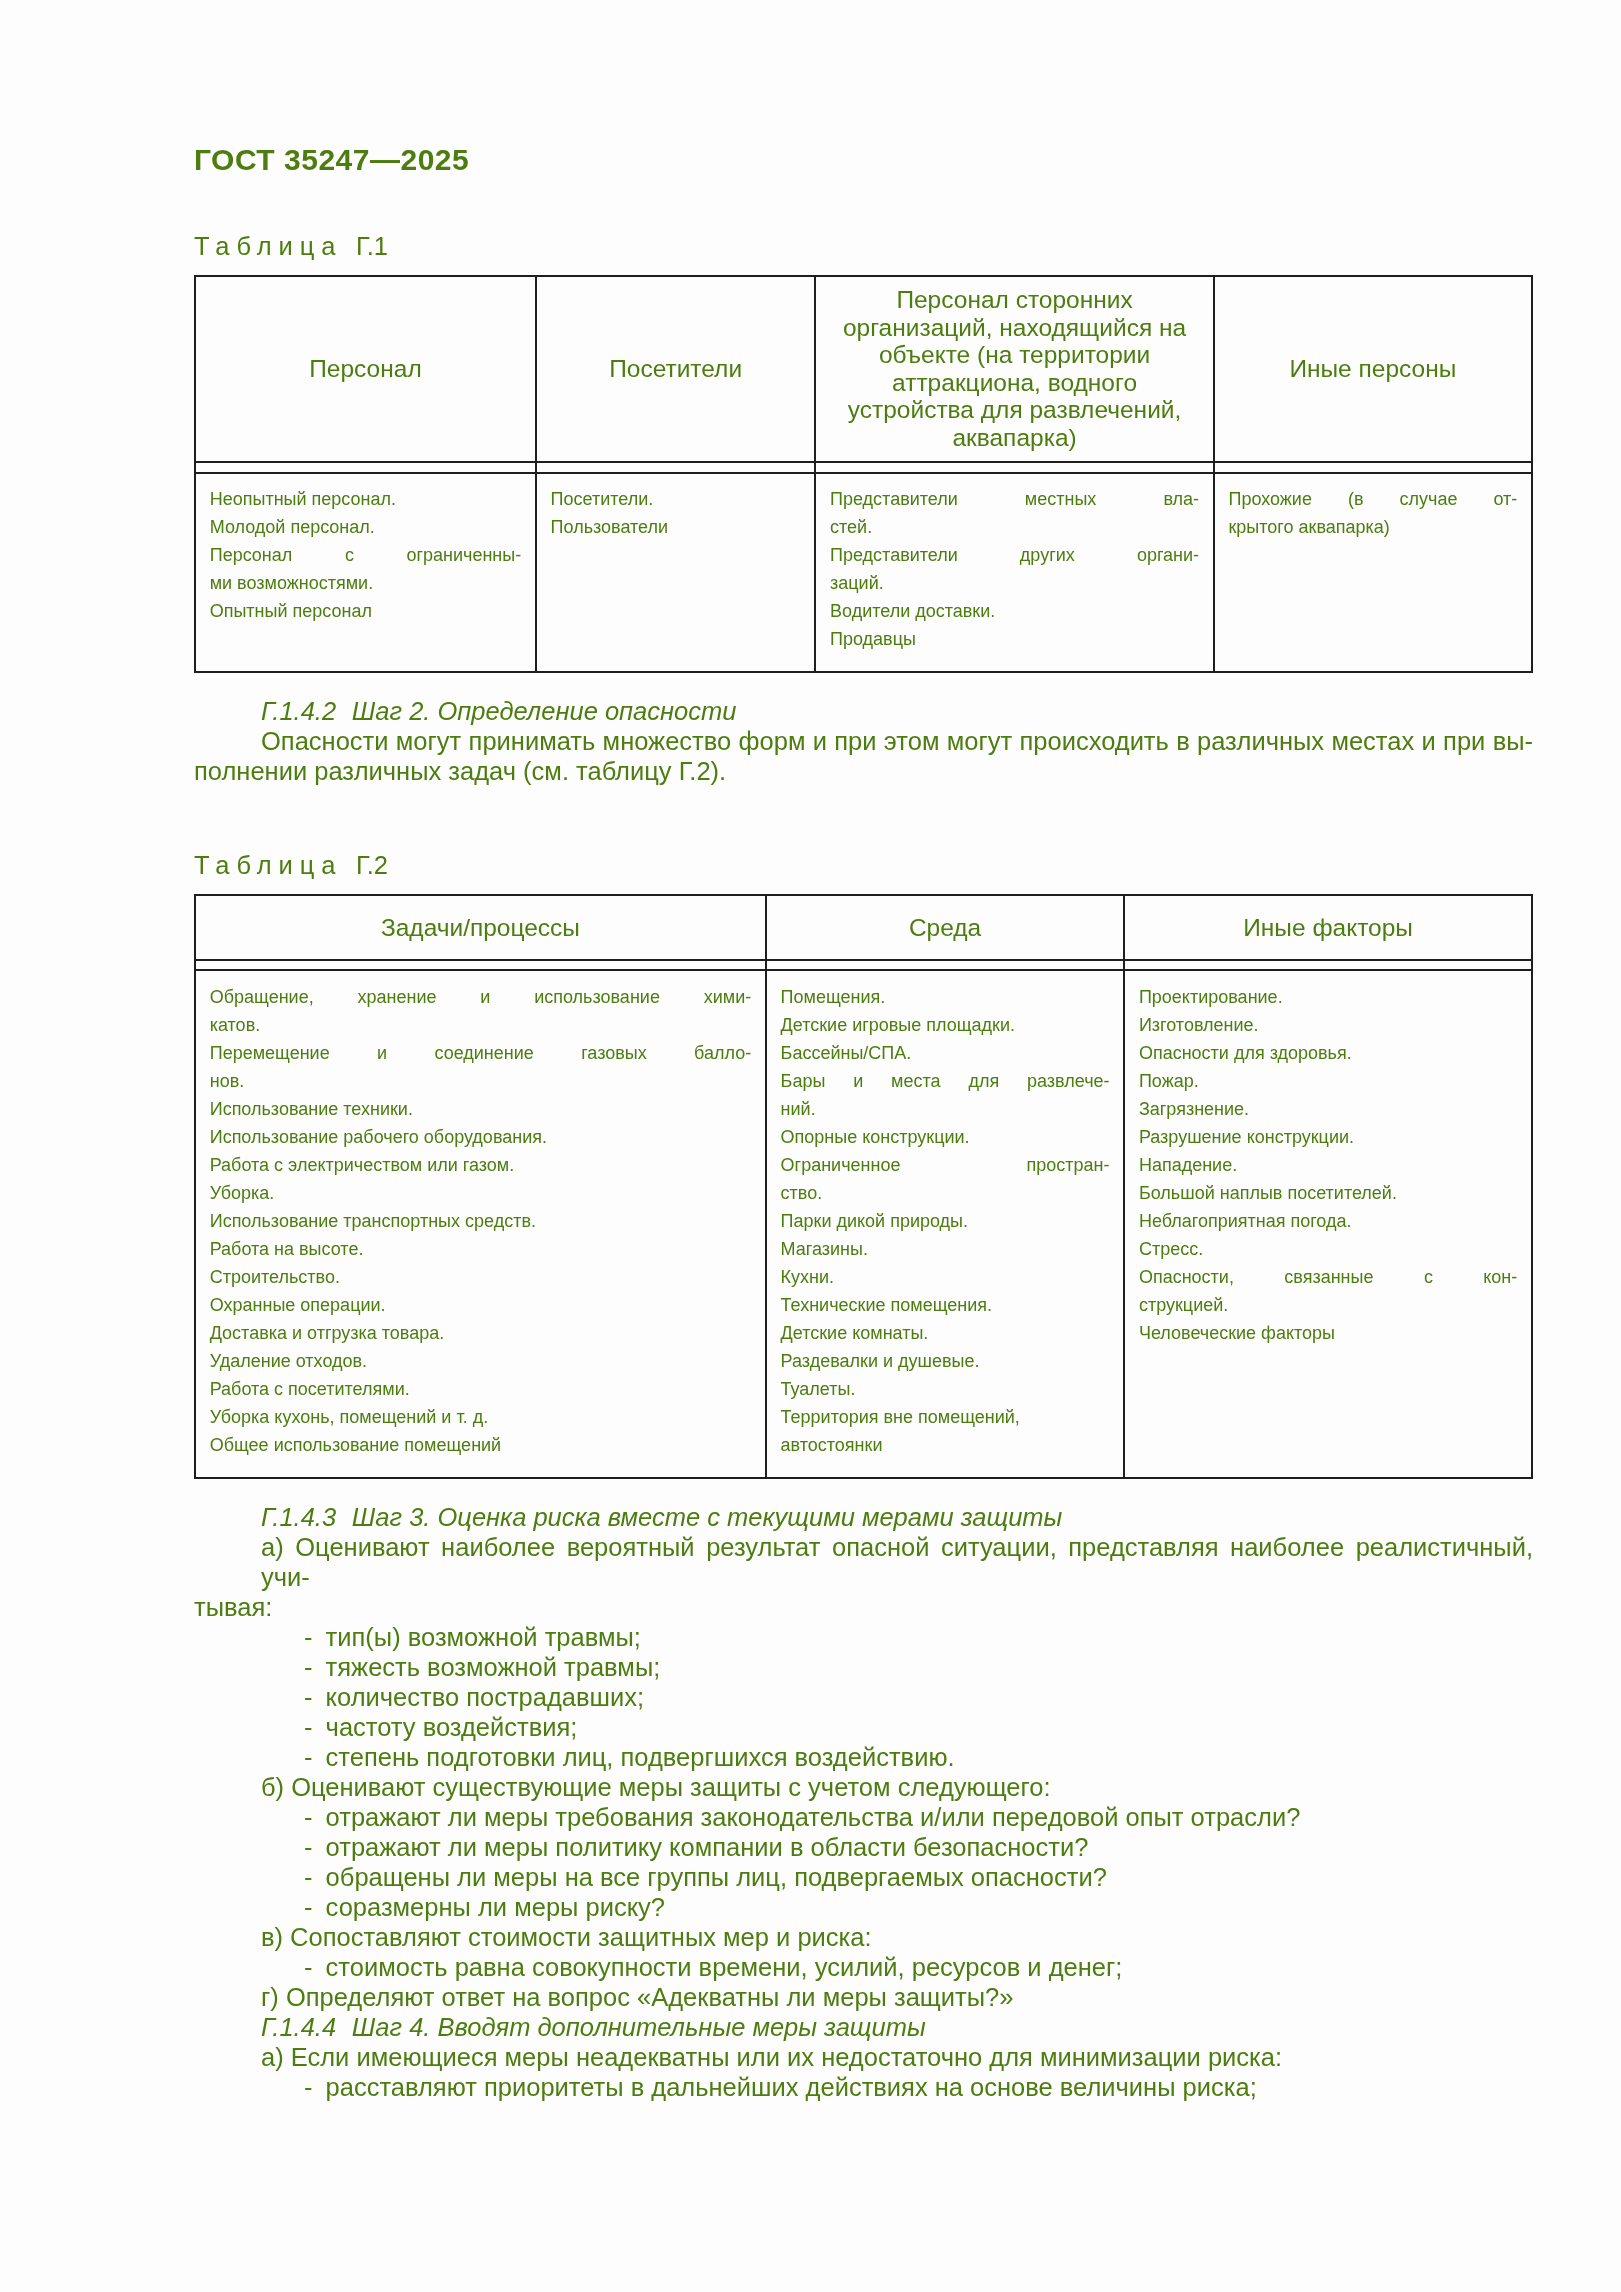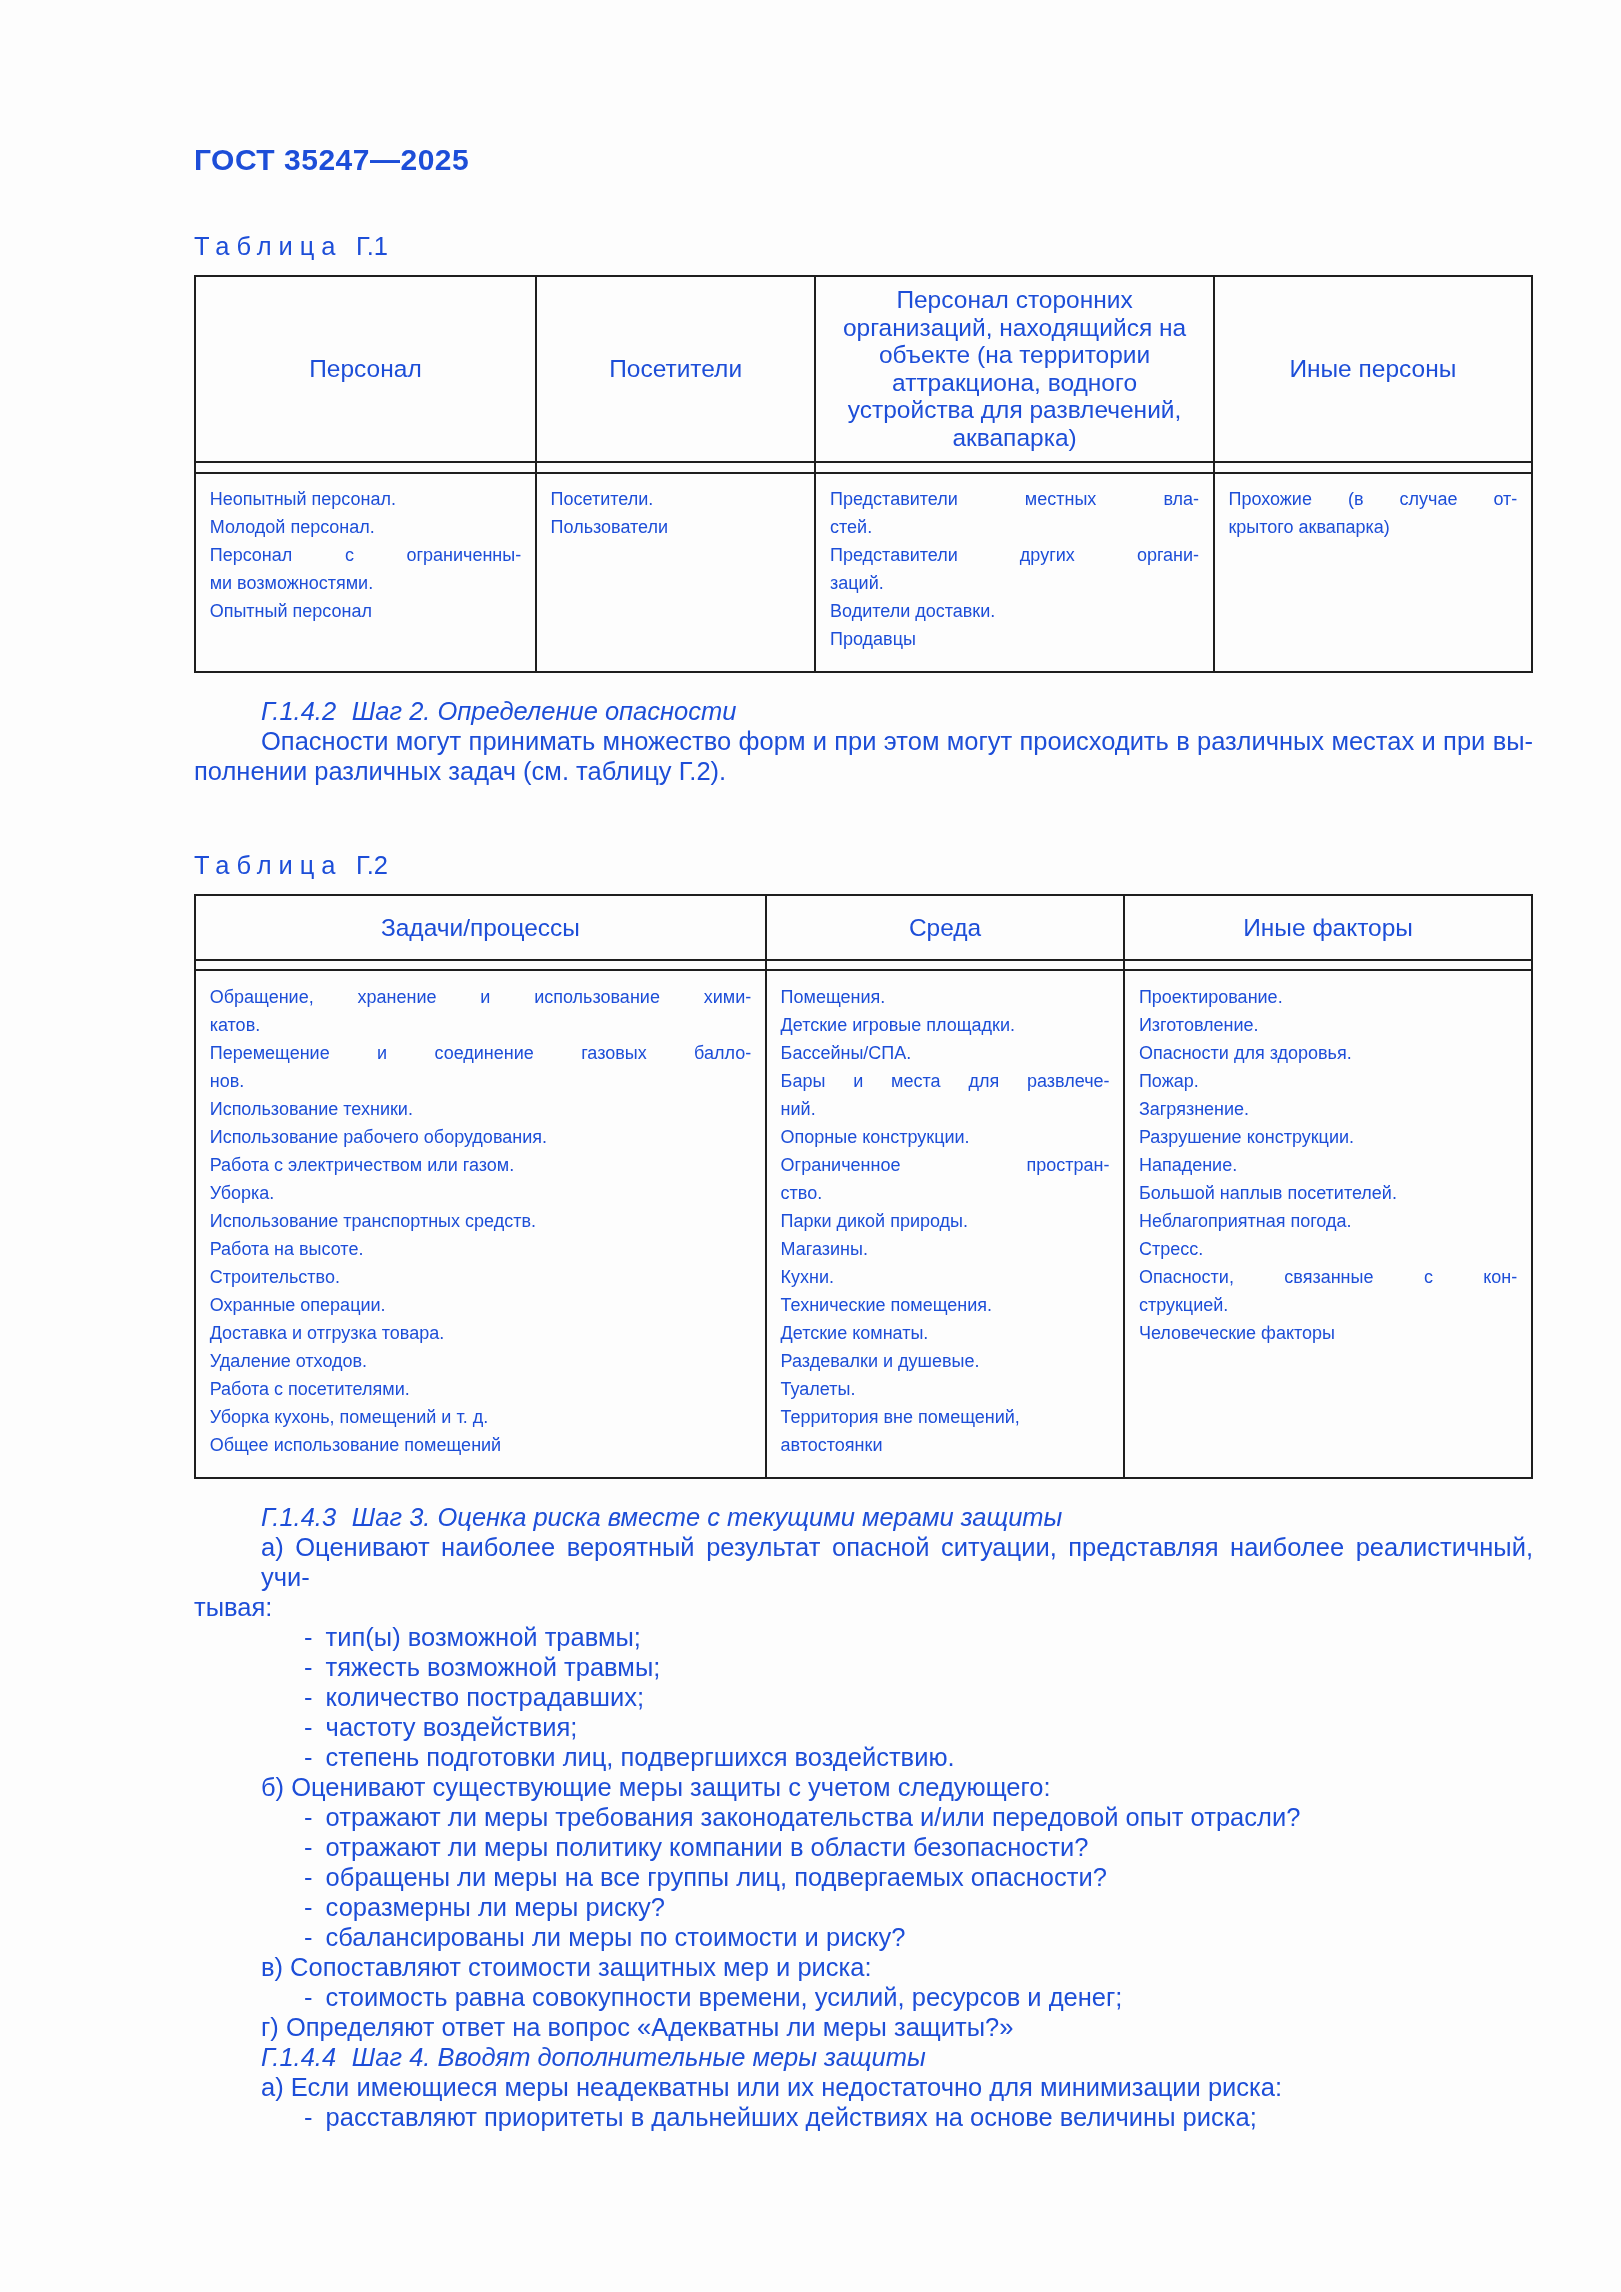--- a/index.html
+++ b/index.html
@@ -1,18 +1,18 @@
 <!DOCTYPE html>
 <html lang="ru"><head>
 <meta charset="utf-8">
 <style>
   html,body{margin:0;padding:0;background:#777;}
   .page{
     width:1621px;height:2293px;box-sizing:border-box;position:relative;
-    margin:0 auto;background:#fdfdfd;color:#1d4ed8;overflow:hidden;
+    margin:0 auto;background:#fdfdfd;color:#4d7c0f;overflow:hidden;
     padding:143px 88px 0 194px;
     font-family:"Liberation Sans","DejaVu Sans",sans-serif;
   }
   .doc-code{font-size:30px;font-weight:bold;letter-spacing:0.5px;}
   .table-label{font-size:25.5px;margin:55px 0 13.7px 0;}
   .table-label .spaced{letter-spacing:6.9px;margin-right:13.7px;}
   .g2-label{margin-top:65px;}
   table.gost{width:100%;border-collapse:collapse;border:2.9px solid #1e1e1e;table-layout:fixed;}
   table.gost th,table.gost td{border:2px solid #1e1e1e;font-weight:normal;}
   table.gost th{
@@ -191,21 +191,20 @@
       <div class="dash"><span class="mark">-</span><span>тип(ы) возможной травмы;</span></div>
       <div class="dash"><span class="mark">-</span><span>тяжесть возможной травмы;</span></div>
       <div class="dash"><span class="mark">-</span><span>количество пострадавших;</span></div>
       <div class="dash"><span class="mark">-</span><span>частоту воздействия;</span></div>
       <div class="dash"><span class="mark">-</span><span>степень подготовки лиц, подвергшихся воздействию.</span></div>
       <div class="pline pfirst">б) Оценивают существующие меры защиты с учетом следующего:</div>
       <div class="dash"><span class="mark">-</span><span>отражают ли меры требования законодательства и/или передовой опыт отрасли?</span></div>
       <div class="dash"><span class="mark">-</span><span>отражают ли меры политику компании в области безопасности?</span></div>
       <div class="dash"><span class="mark">-</span><span>обращены ли меры на все группы лиц, подвергаемых опасности?</span></div>
       <div class="dash"><span class="mark">-</span><span>соразмерны ли меры риску?</span></div>
-      <div class="dash"><span class="mark">-</span><span>сбалансированы ли меры по стоимости и риску?</span></div>
       <div class="pline pfirst">в) Сопоставляют стоимости защитных мер и риска:</div>
       <div class="dash"><span class="mark">-</span><span>стоимость равна совокупности времени, усилий, ресурсов и денег;</span></div>
       <div class="pline pfirst">г) Определяют ответ на вопрос «Адекватны ли меры защиты?»</div>
       <div class="heading"><span class="num">Г.1.4.4</span><span>Шаг 4. Вводят дополнительные меры защиты</span></div>
       <div class="pline pfirst">а) Если имеющиеся меры неадекватны или их недостаточно для минимизации риска:</div>
       <div class="dash"><span class="mark">-</span><span>расставляют приоритеты в дальнейших действиях на основе величины риска;</span></div>
     </div>
 
 </div>
 

